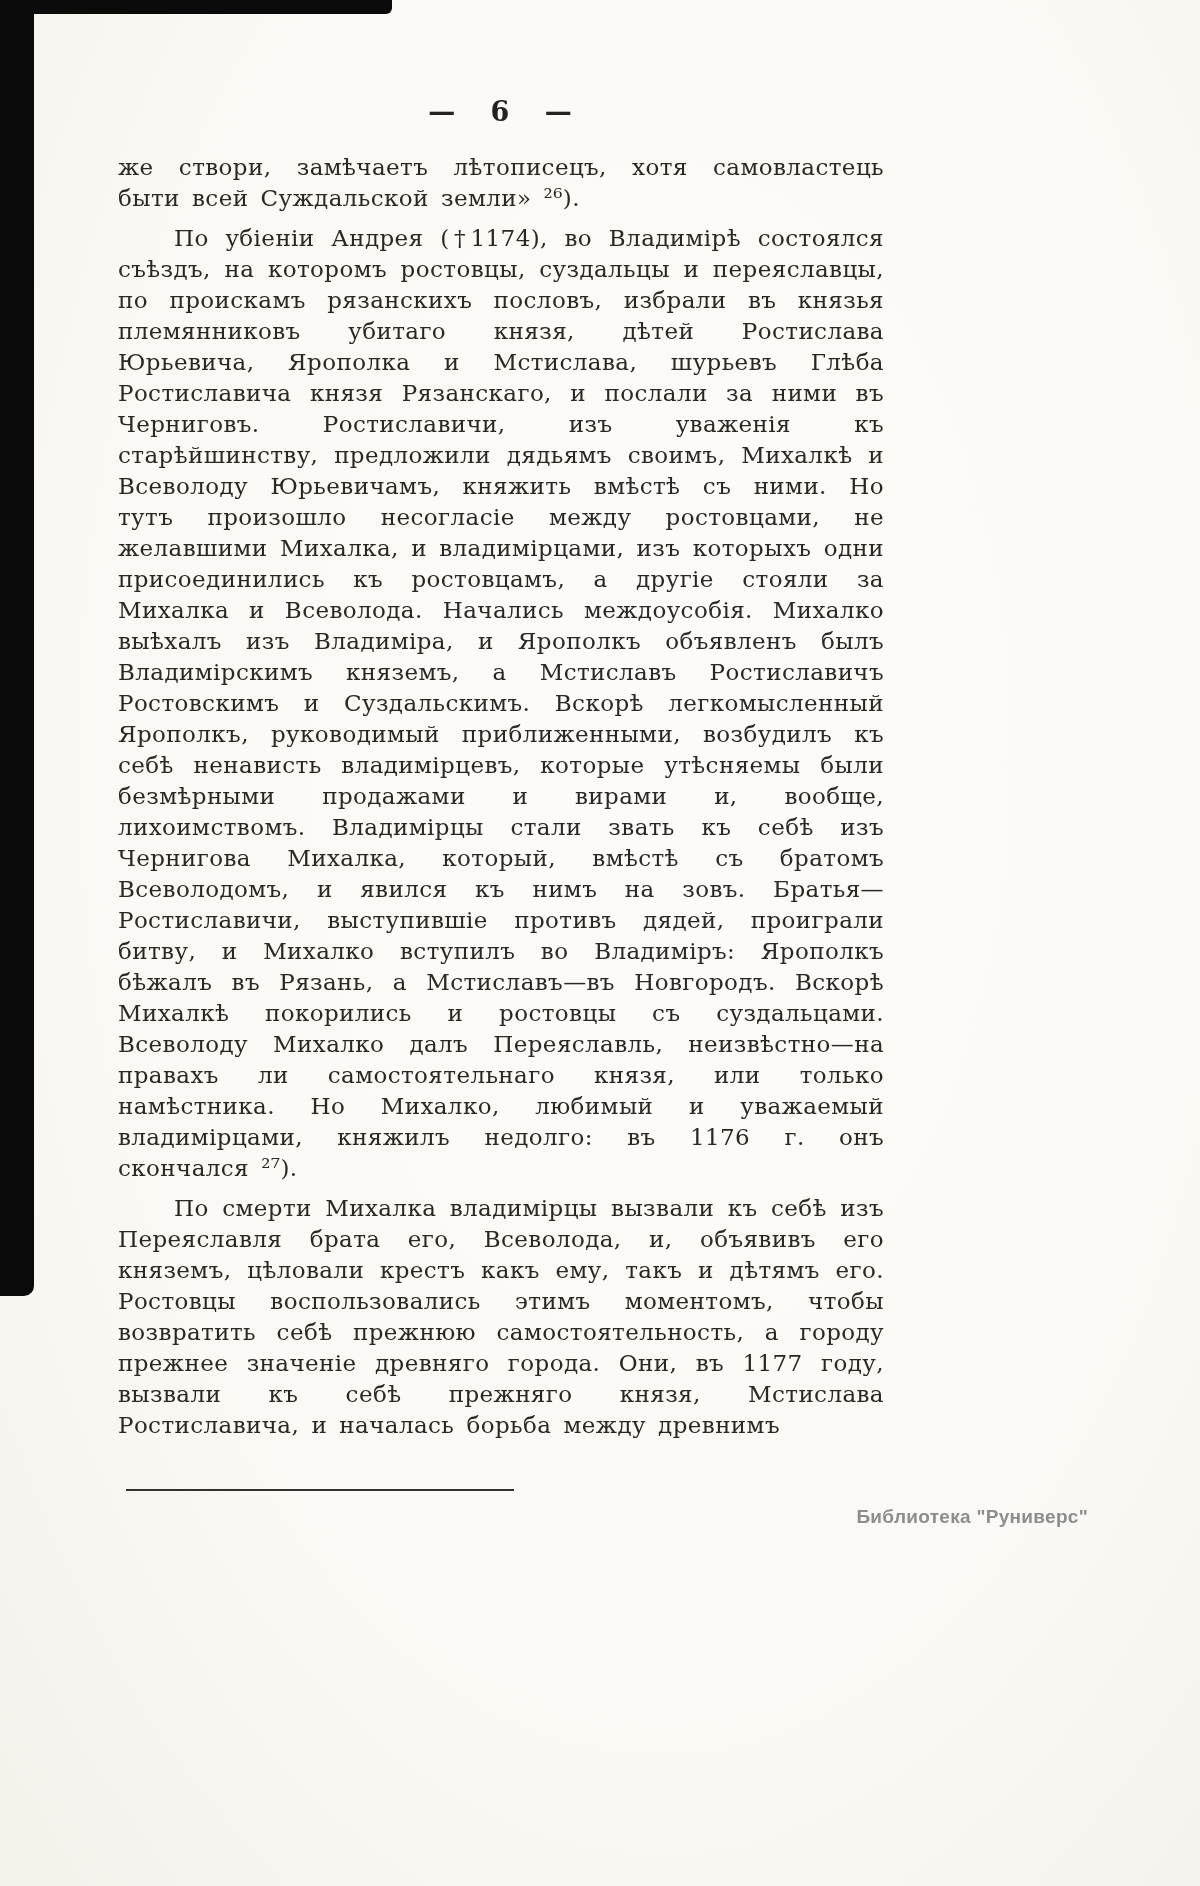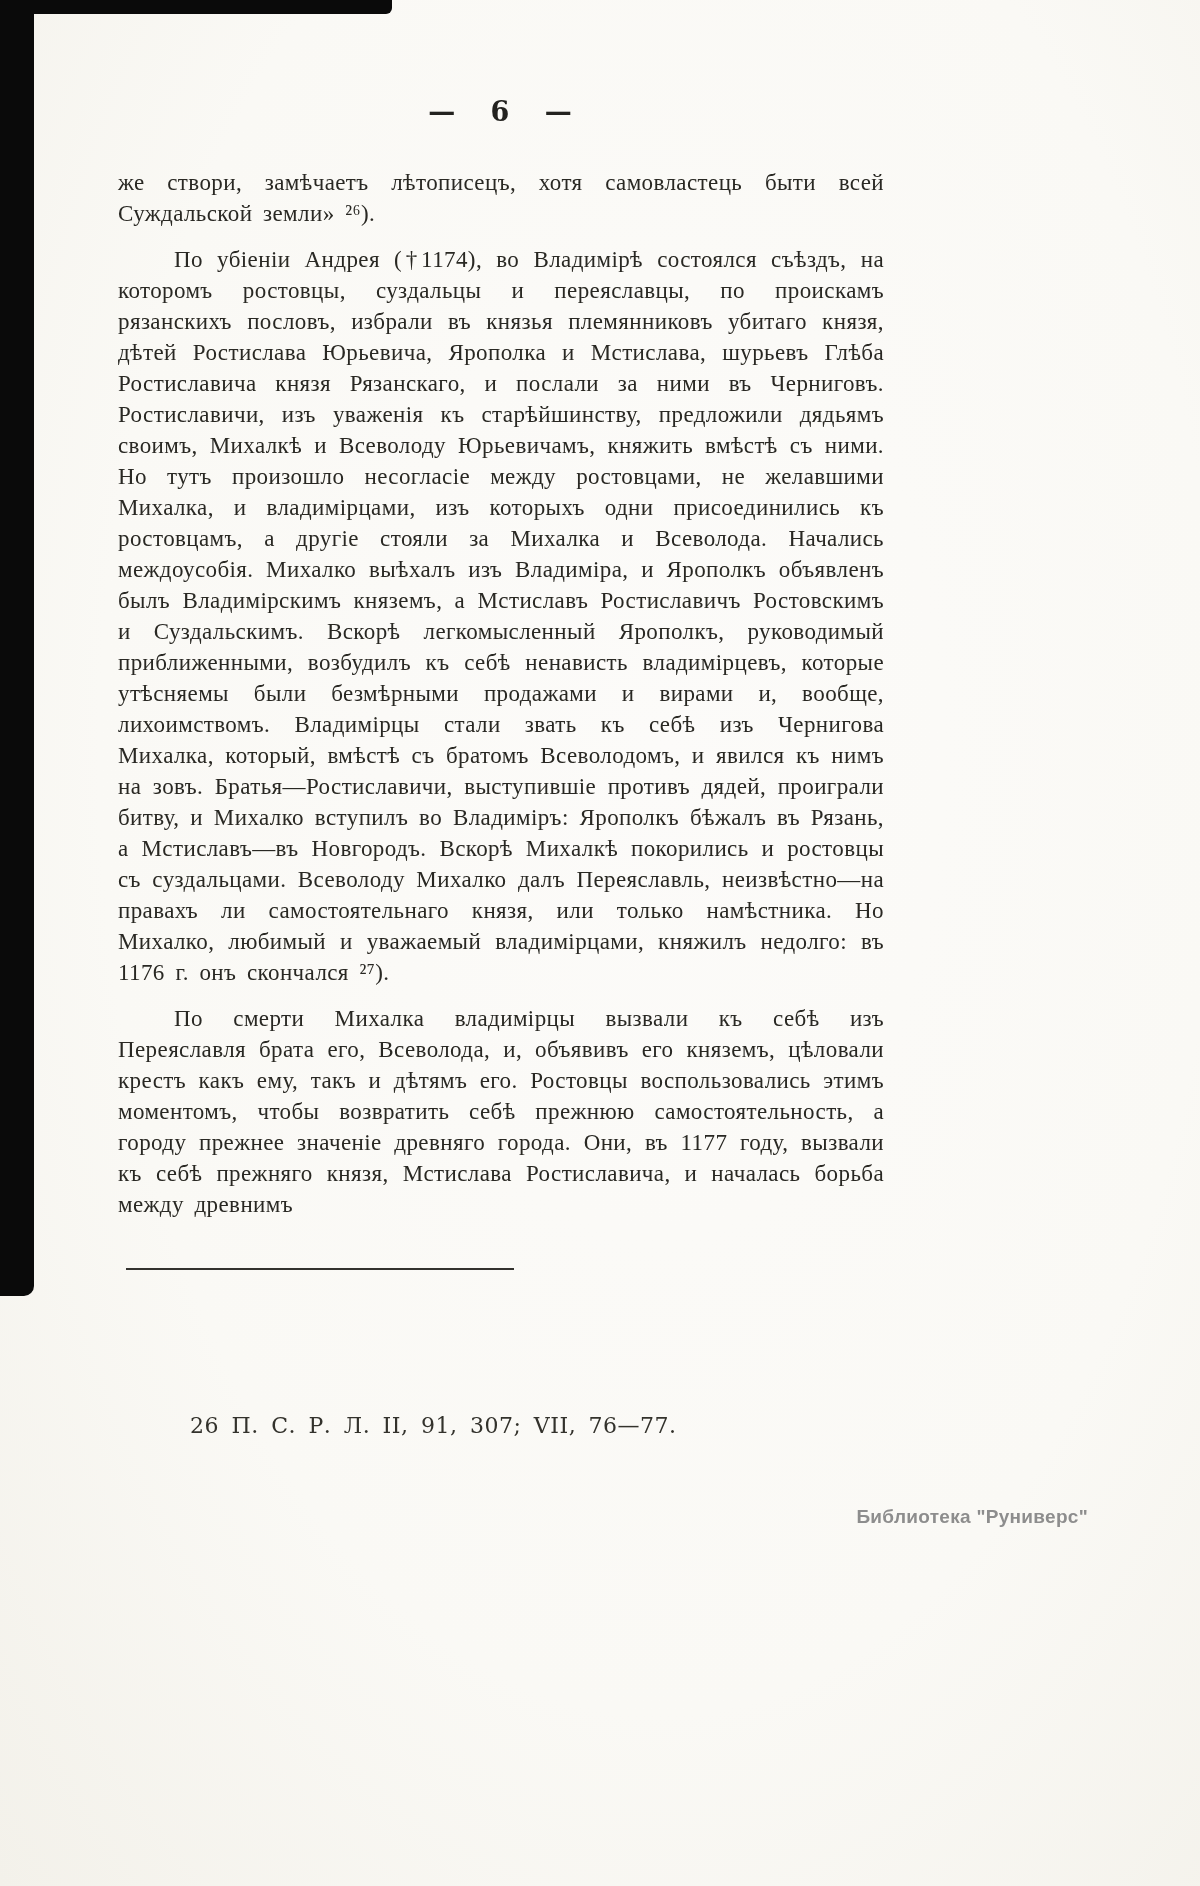--- a/index.html
+++ b/index.html
@@ -53,22 +53,21 @@
     top: 152px;
     width: 766px;
     font-size: 23px;
     line-height: 31px;
     text-align: justify;
     letter-spacing: 0.4px;
     word-spacing: 4.5px;
     color: #292823;
   }
   .text-block p {
-    margin: 15px 0 9px 0;
-    font-family: Liberation Serif, serif;
+    margin: 0 0 9px 0;
   }
   .text-block p.indented {
     text-indent: 56px;
   }
   .footnote-rule {
     height: 2px;
     background: #33322e;
     width: 388px;
     margin: 48px 0 0 8px;
   }
@@ -103,19 +102,18 @@
   <div class="page-number">— 6 —</div>
 
   <div class="text-block">
     <p>же створи, замѣчаетъ лѣтописецъ, хотя самовластець быти всей Суждальской земли» ²⁶).</p>
     <p class="indented">По убіеніи Андрея (†1174), во Владимірѣ состоялся съѣздъ, на которомъ ростовцы, суздальцы и переяславцы, по проискамъ рязанскихъ пословъ, избрали въ князья племянниковъ убитаго князя, дѣтей Ростислава Юрьевича, Ярополка и Мстислава, шурьевъ Глѣба Ростиславича князя Рязанскаго, и послали за ними въ Черниговъ. Ростиславичи, изъ уваженія къ старѣйшинству, предложили дядьямъ своимъ, Михалкѣ и Всеволоду Юрьевичамъ, княжить вмѣстѣ съ ними. Но тутъ произошло несогласіе между ростовцами, не желавшими Михалка, и владимірцами, изъ которыхъ одни присоединились къ ростовцамъ, а другіе стояли за Михалка и Всеволода. Начались междоусобія. Михалко выѣхалъ изъ Владиміра, и Ярополкъ объявленъ былъ Владимірскимъ княземъ, а Мстиславъ Ростиславичъ Ростовскимъ и Суздальскимъ. Вскорѣ легкомысленный Ярополкъ, руководимый приближенными, возбудилъ къ себѣ ненависть владимірцевъ, которые утѣсняемы были безмѣрными продажами и вирами и, вообще, лихоимствомъ. Владимірцы стали звать къ себѣ изъ Чернигова Михалка, который, вмѣстѣ съ братомъ Всеволодомъ, и явился къ нимъ на зовъ. Братья—Ростиславичи, выступившіе противъ дядей, проиграли битву, и Михалко вступилъ во Владиміръ: Ярополкъ бѣжалъ въ Рязань, а Мстиславъ—въ Новгородъ. Вскорѣ Михалкѣ покорились и ростовцы съ суздальцами. Всеволоду Михалко далъ Переяславль, неизвѣстно—на правахъ ли самостоятельнаго князя, или только намѣстника. Но Михалко, любимый и уважаемый владимірцами, княжилъ недолго: въ 1176 г. онъ скончался ²⁷).</p>
     <p class="indented">По смерти Михалка владимірцы вызвали къ себѣ изъ Переяславля брата его, Всеволода, и, объявивъ его княземъ, цѣловали крестъ какъ ему, такъ и дѣтямъ его. Ростовцы воспользовались этимъ моментомъ, чтобы возвратить себѣ прежнюю самостоятельность, а городу прежнее значеніе древняго города. Они, въ 1177 году, вызвали къ себѣ прежняго князя, Мстислава Ростиславича, и началась борьба между древнимъ</p>
 
     <div class="footnote-rule"></div>
 
     <div class="footnotes">
-      <div>26 П. С. Р. Л. II, 91, 307; VII, 76—77.</div>
     </div>
   </div>
 
   <div class="watermark">Библиотека "Руниверс"</div>
 
 </div>
 
 </body></html>

